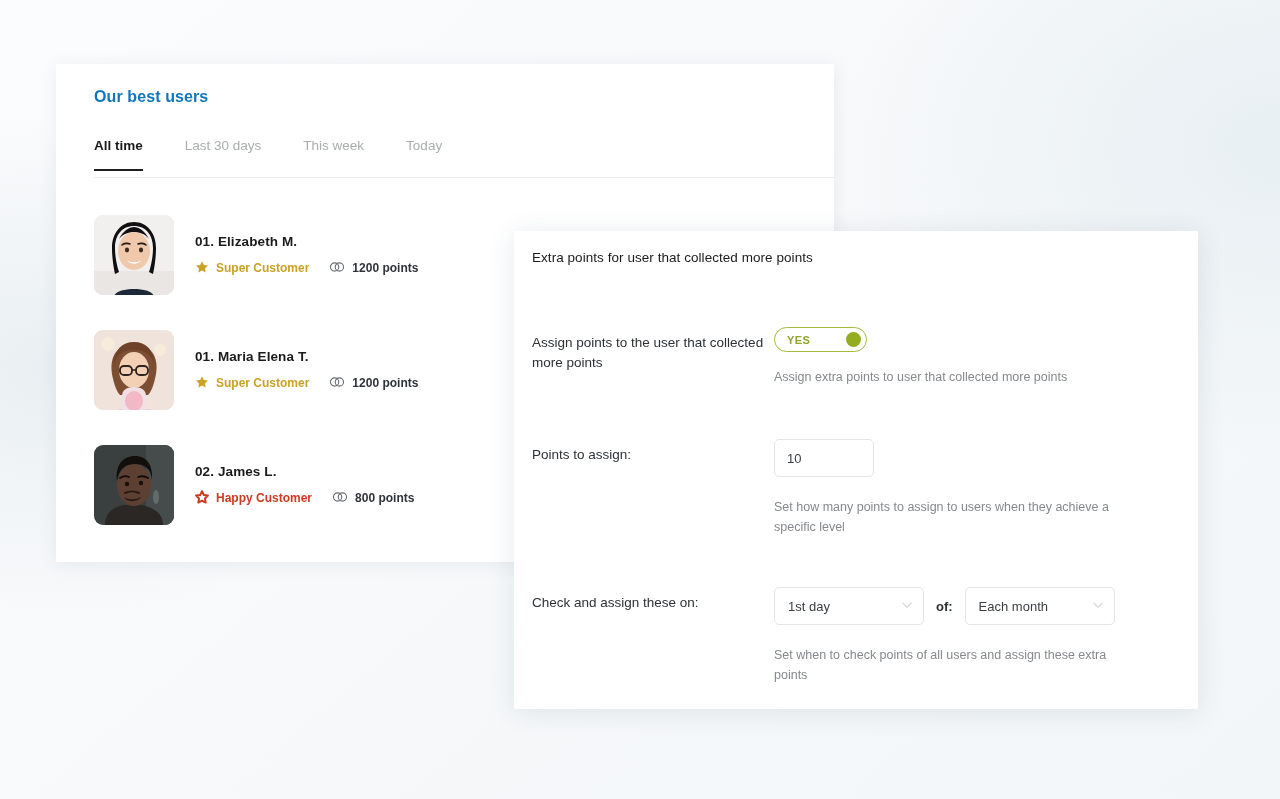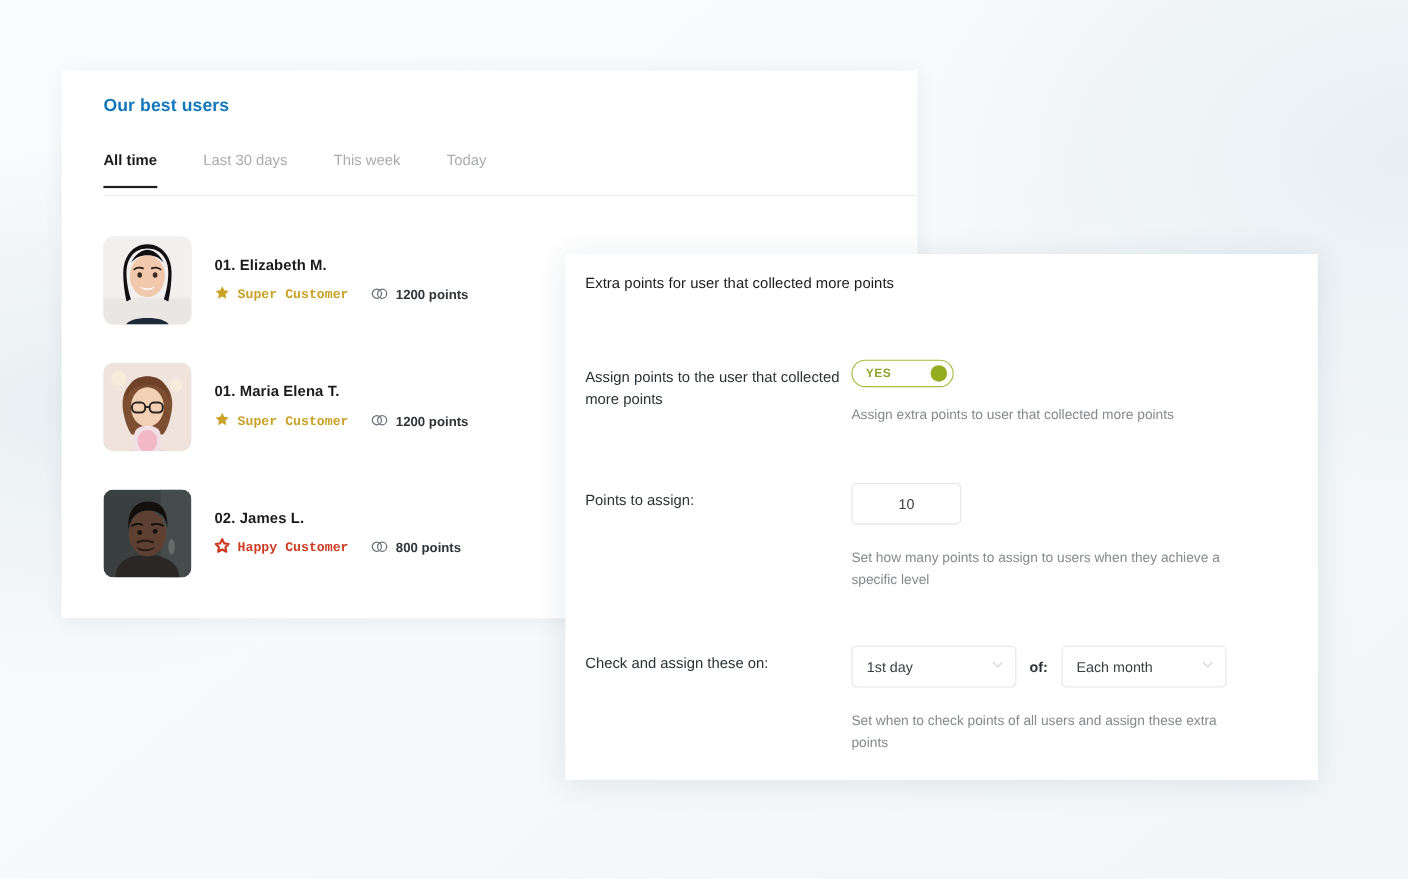--- a/index.html
+++ b/index.html
@@ -100,21 +100,20 @@
     display: flex;
     align-items: center;
   }
   .badge {
     display: flex;
     align-items: center;
     font-size: 12px;
     font-weight: bold;
     margin-right: 20px;
     white-space: nowrap;
-    font-family: Liberation Mono, monospace;
   }
   .badge .star { margin-right: 7px; display: block; }
   .points {
     display: flex;
     align-items: center;
     font-size: 12px;
     font-weight: bold;
     color: #30343a;
     white-space: nowrap;
   }
@@ -202,21 +201,20 @@
     width: 100px;
     height: 38px;
     border: 1px solid #e4e5e7;
     border-radius: 5px;
     background: #fff;
     font-family: "Liberation Sans", sans-serif;
     font-size: 13px;
     color: #3a3e43;
     padding: 0 12px;
     outline: none;
-    text-align: center;
   }
 
   
   .select-row { display: flex; align-items: center; }
   .select {
     height: 38px;
     border: 1px solid #e4e5e7;
     border-radius: 5px;
     background: #fff;
     display: flex;

